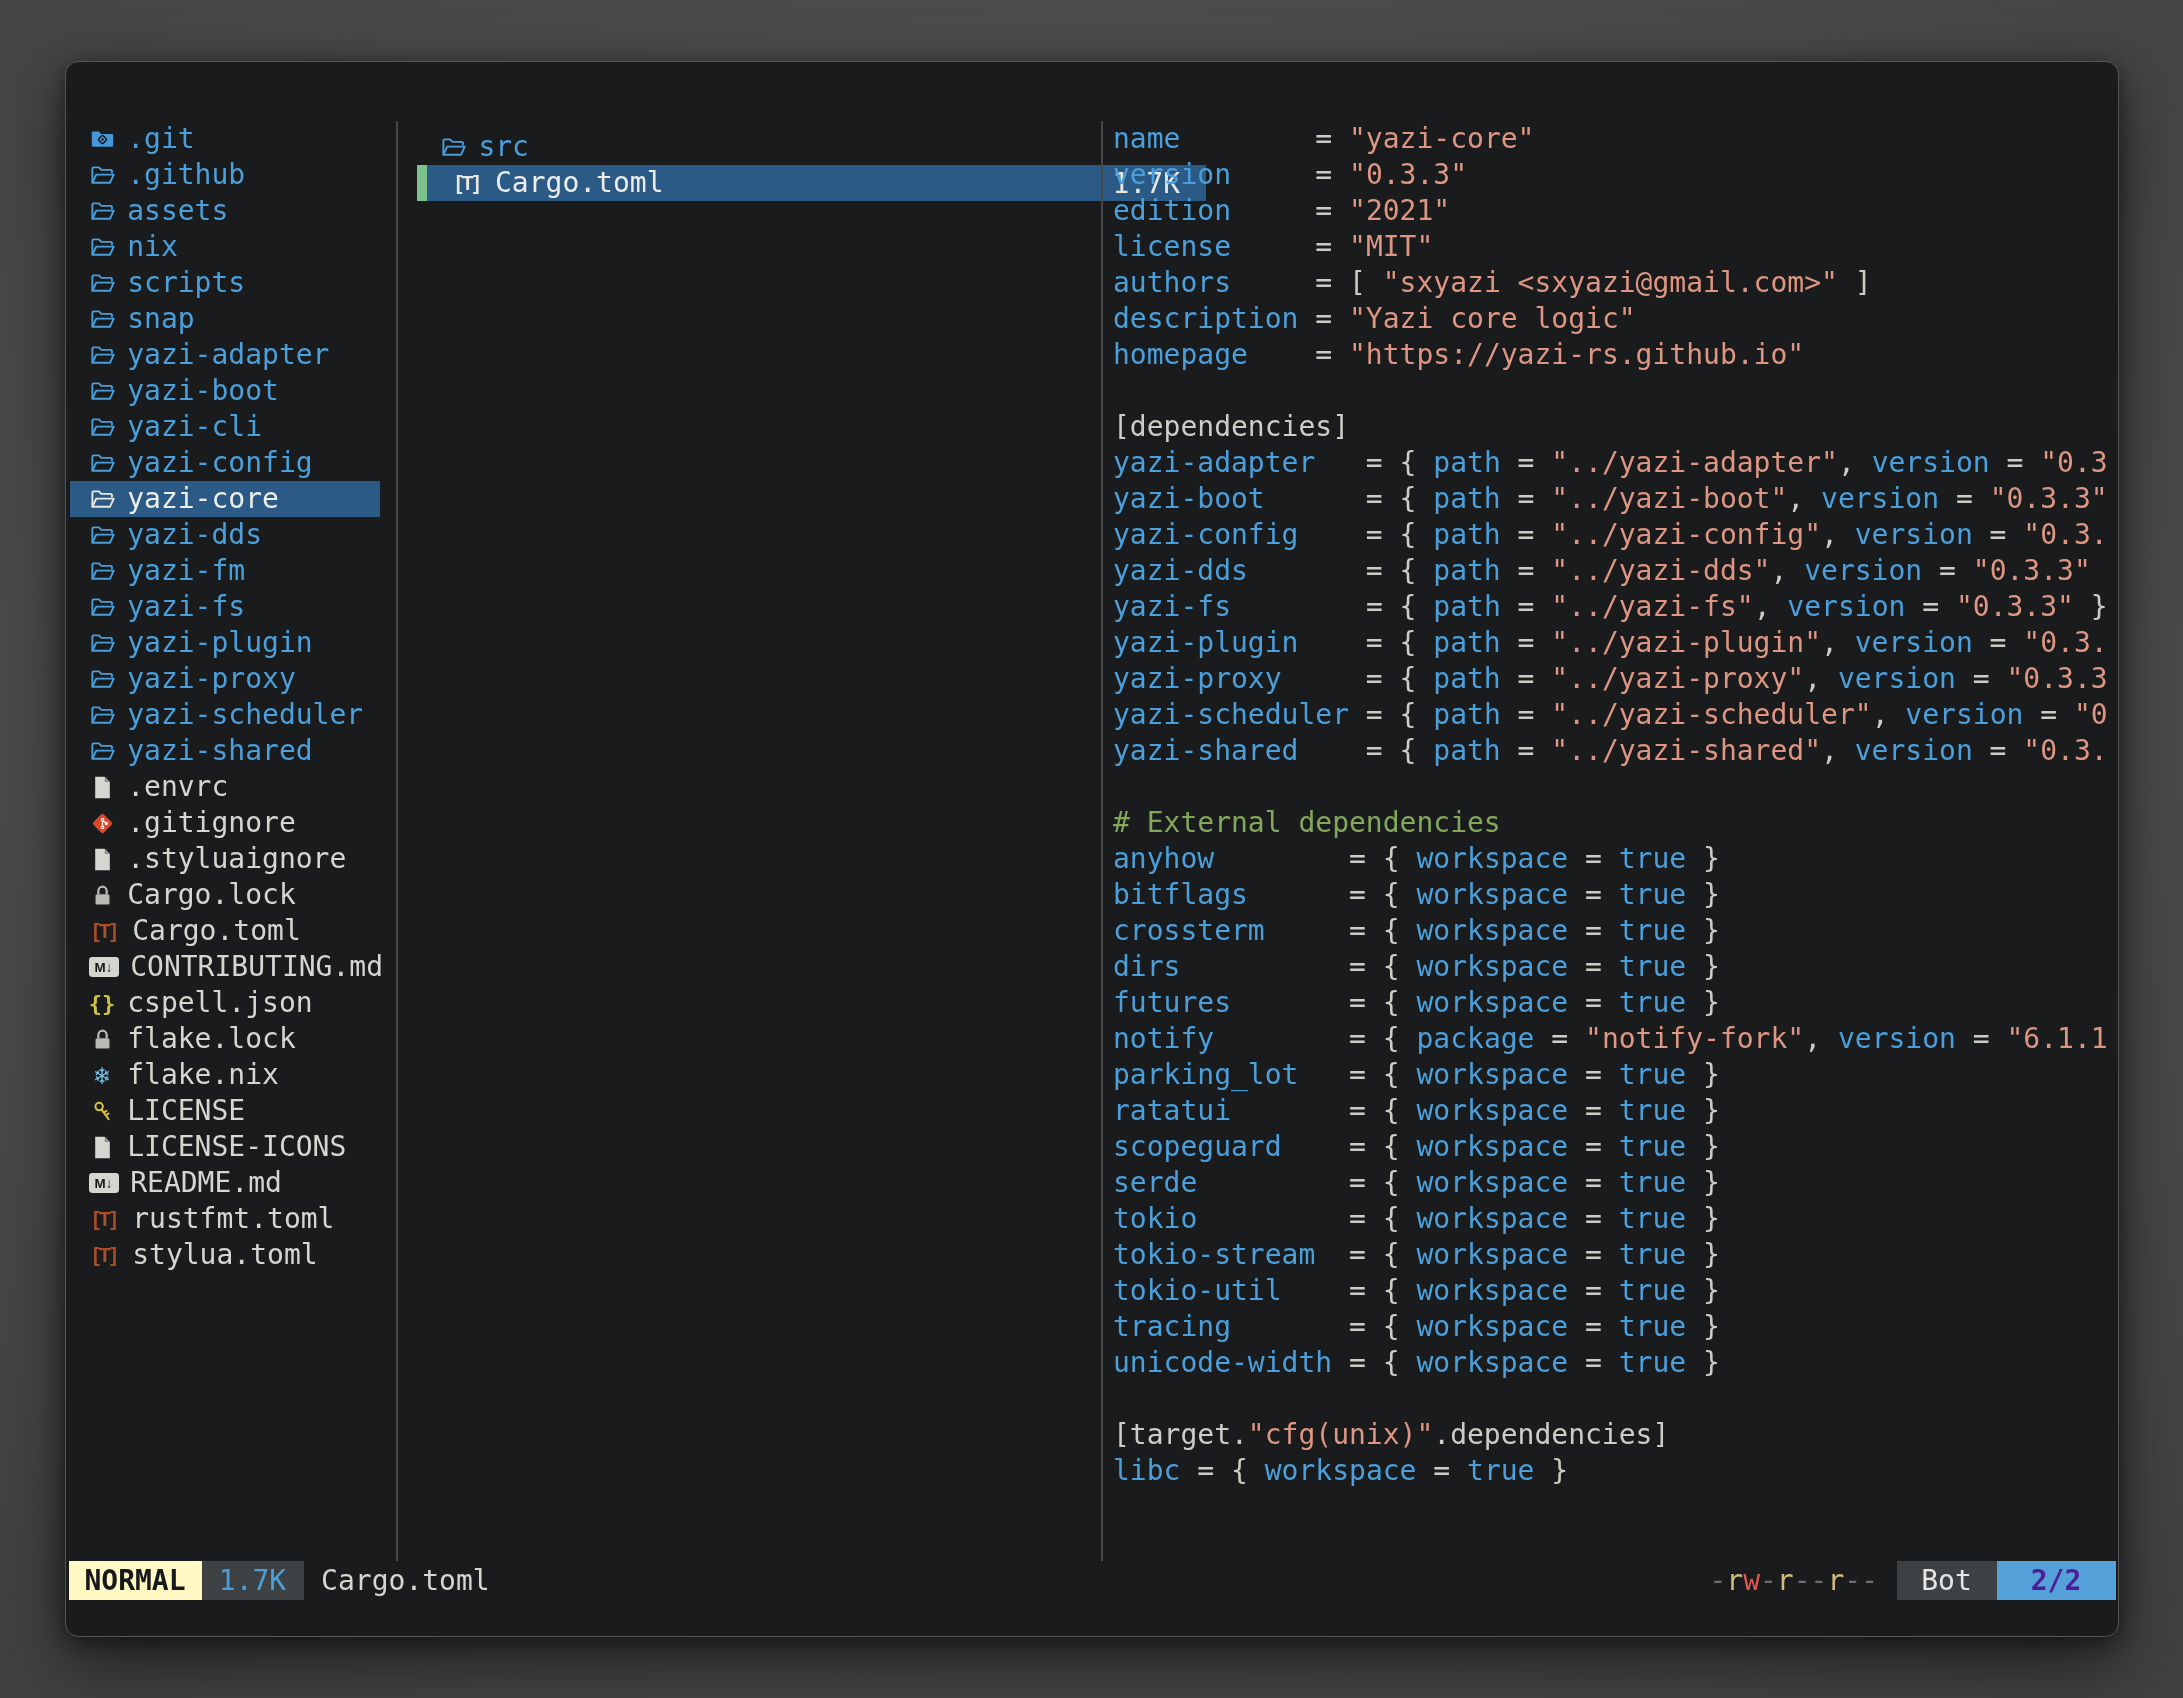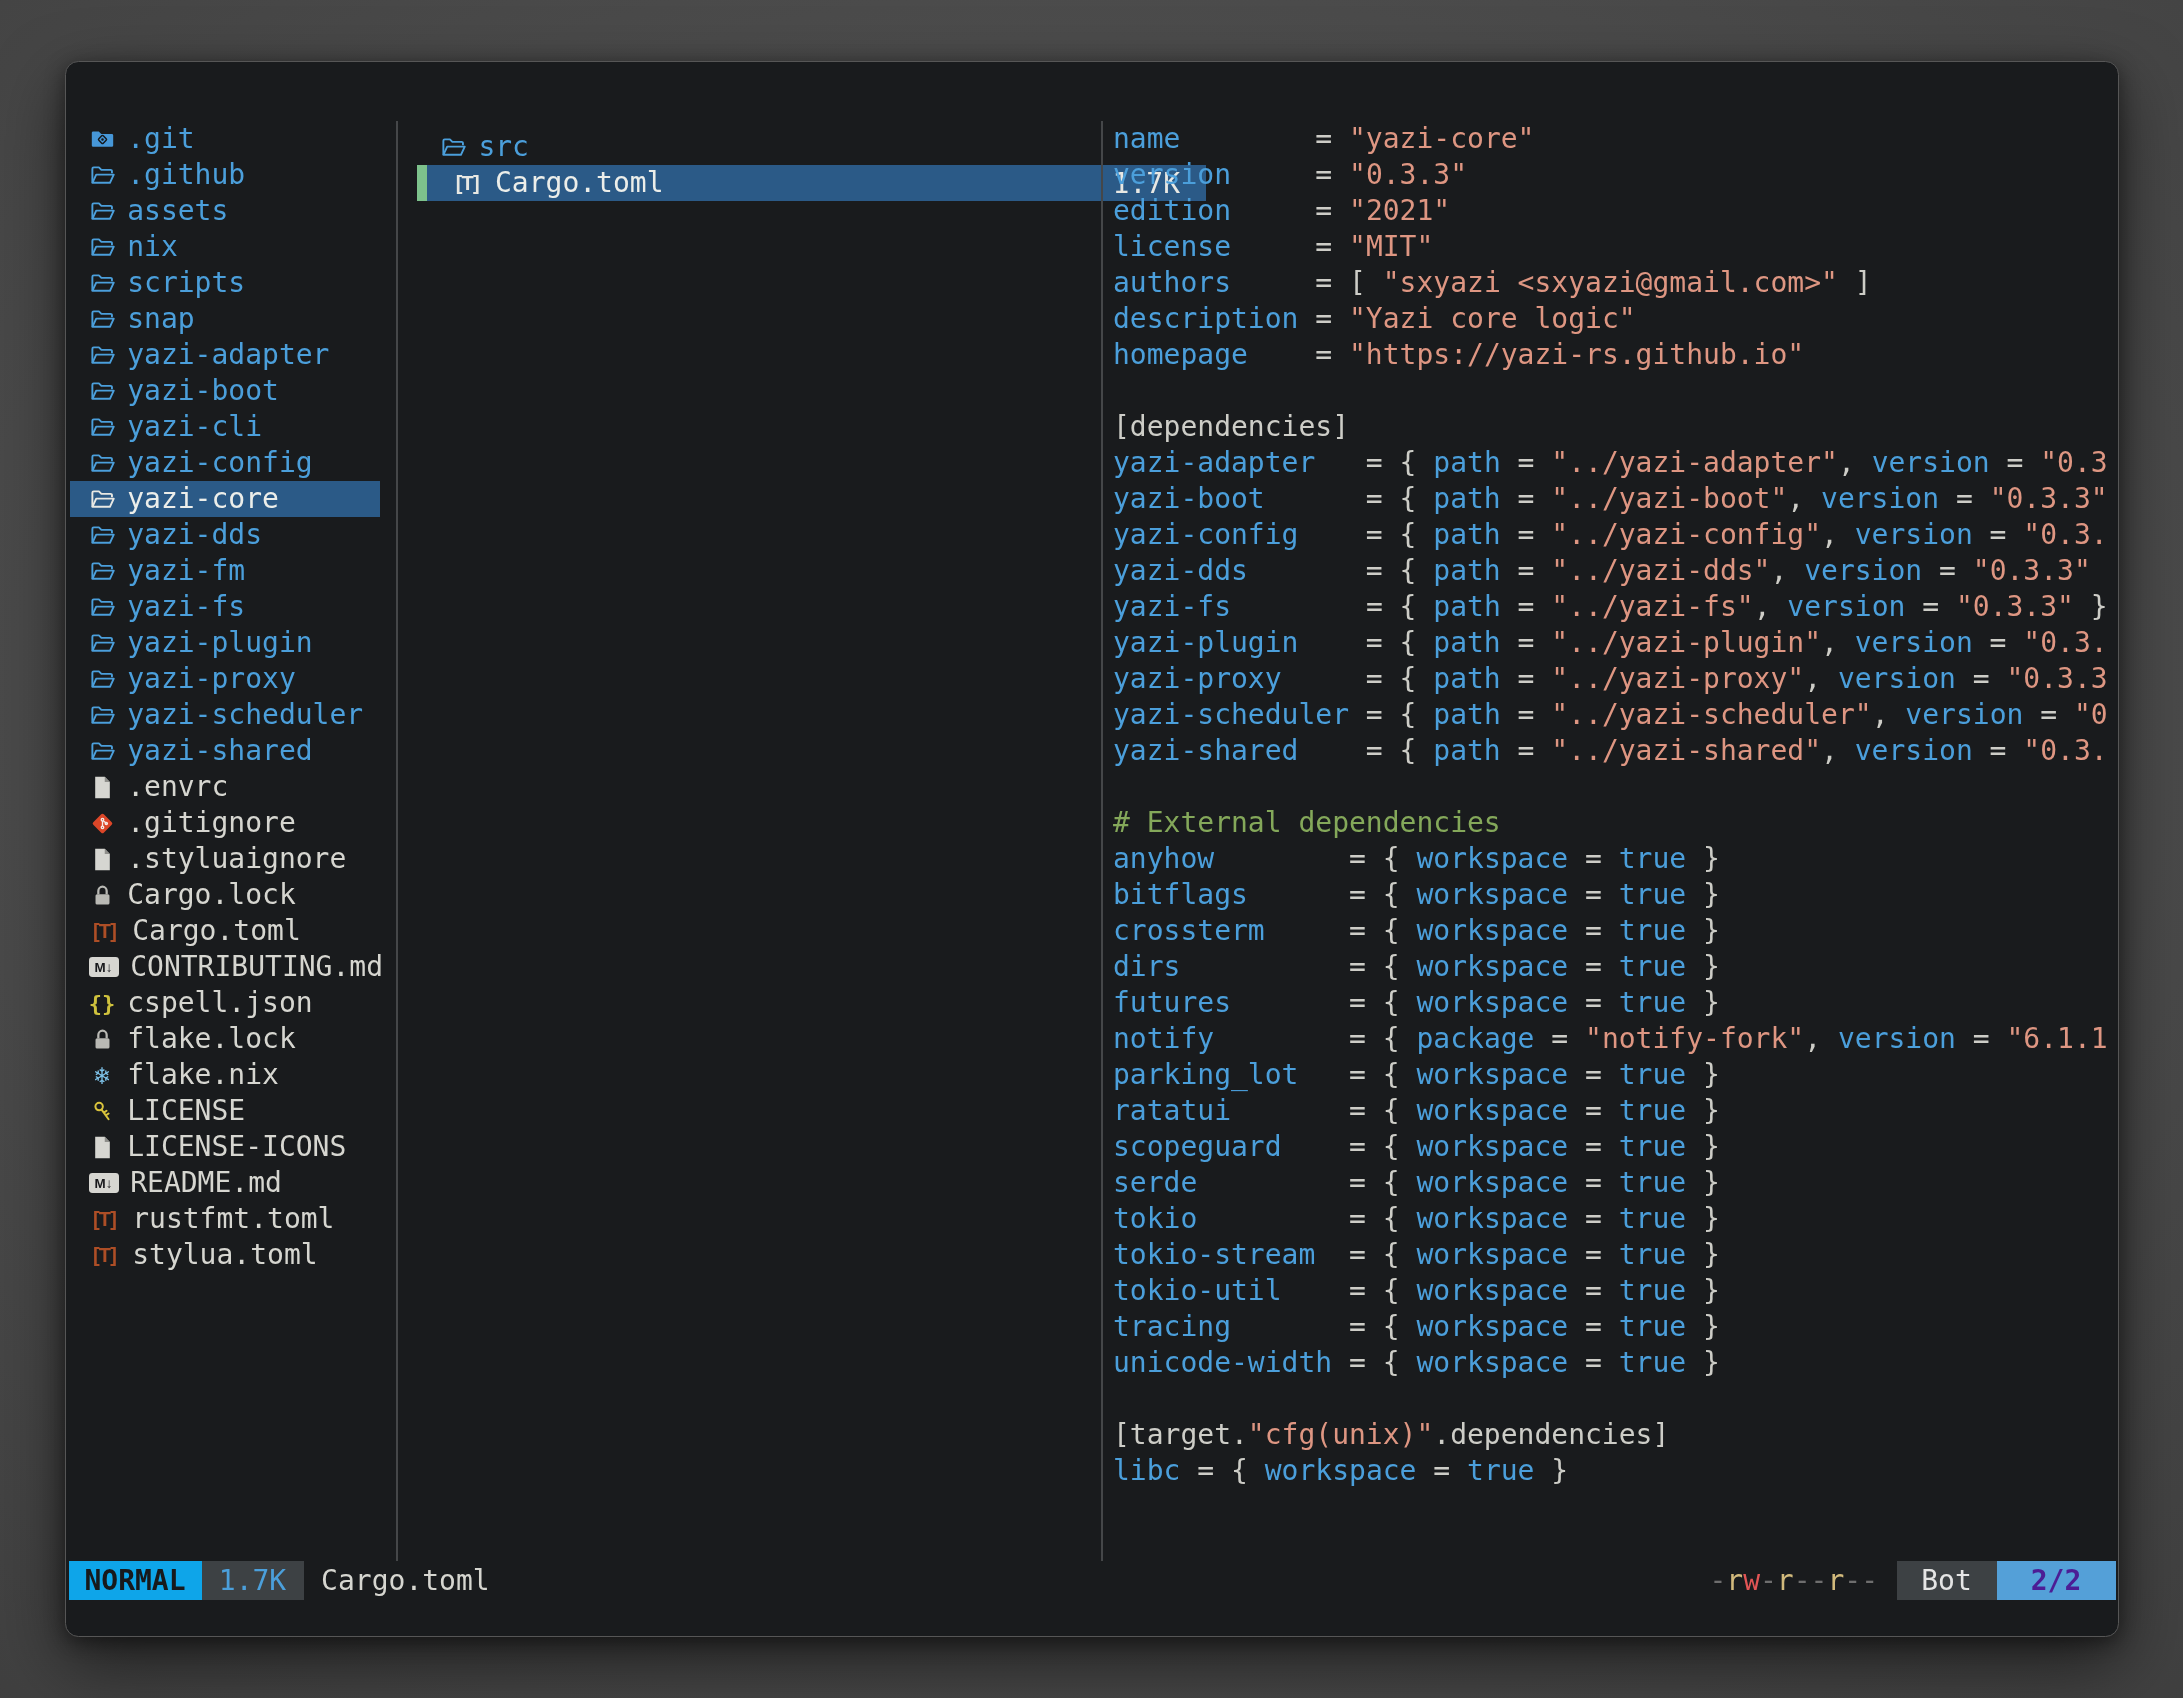--- a/index.html
+++ b/index.html
@@ -40,21 +40,21 @@
   svg.ic{display:block;}
   .tomlic{font-family:"Liberation Sans",sans-serif;font-weight:bold;font-size:20px;width:32px;letter-spacing:-0.8px;}
   .mdic{width:30px;height:20px;background:#d6d6d1;color:#17181b;border-radius:3.4px;
         font-family:"Liberation Sans",sans-serif;font-weight:bold;font-size:13.4px;
         display:inline-flex;align-items:center;justify-content:center;}
   .jsonic{color:#cfc23d;font-weight:bold;font-size:22px;}
   .nixic{color:#7ec3ea;font-size:25px;}
 
   .statusbar{position:absolute;left:2.5px;right:2.5px;top:1499px;height:39px;display:flex;align-items:stretch;font-size:28px;}
   .chip{display:flex;align-items:center;justify-content:center;}
-  .chip.mode{width:133px;background:#0ea5e9;color:#17191c;font-weight:bold;}
+  .chip.mode{width:133px;background:#fef9c3;color:#17191c;font-weight:bold;}
   .chip.szchip{width:102px;background:#3d4144;color:#4b9fdb;}
   .fname{display:flex;align-items:center;margin-left:17.6px;color:#d6d6d0;}
   .grow{flex:1;}
   .perms{display:flex;align-items:center;margin-right:18.5px;}
   .pm-d{color:#6e6e6e}.pm-y{color:#d2ba7c}.pm-r{color:#e25555}
   .chip.pos{width:100px;background:#3d4144;color:#e5e5e5;}
   .chip.cnt{width:119px;background:#54a0d8;color:#4c1d95;font-weight:bold;}
 </style>
 </head>
 <body>

